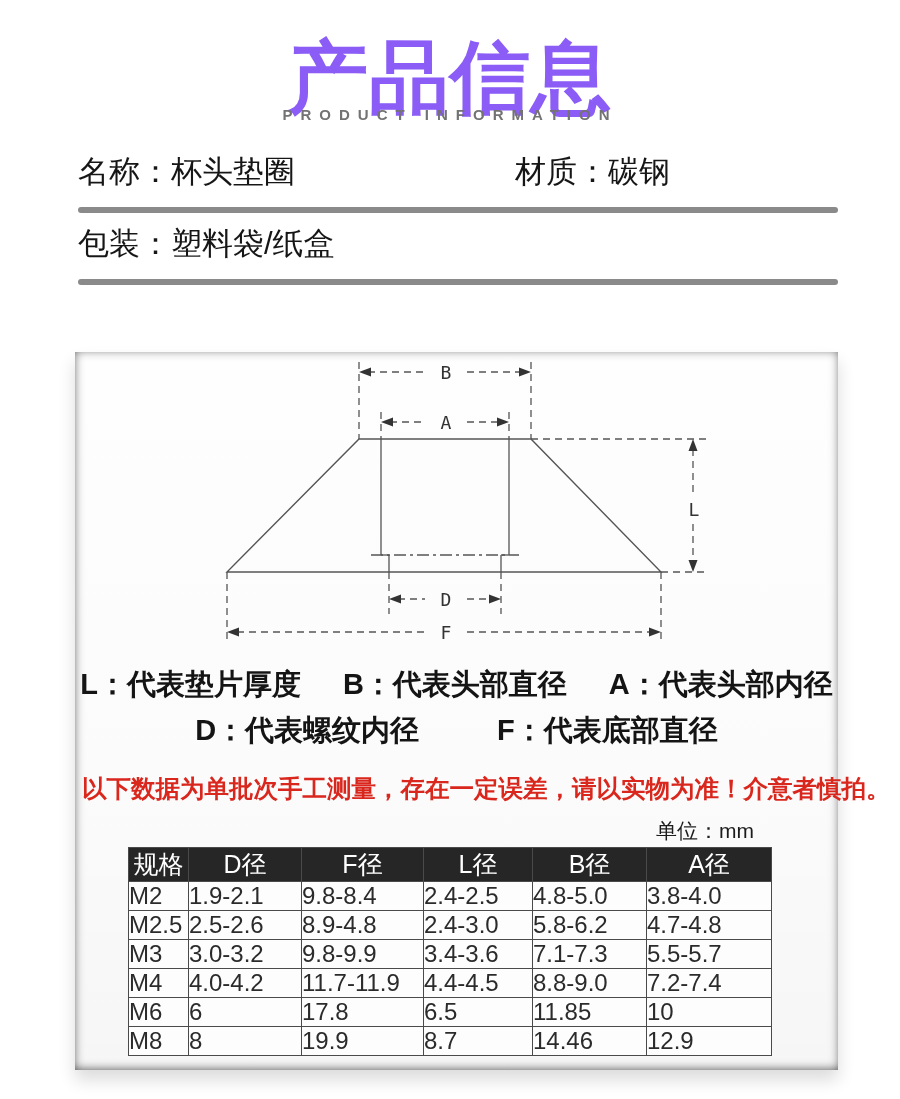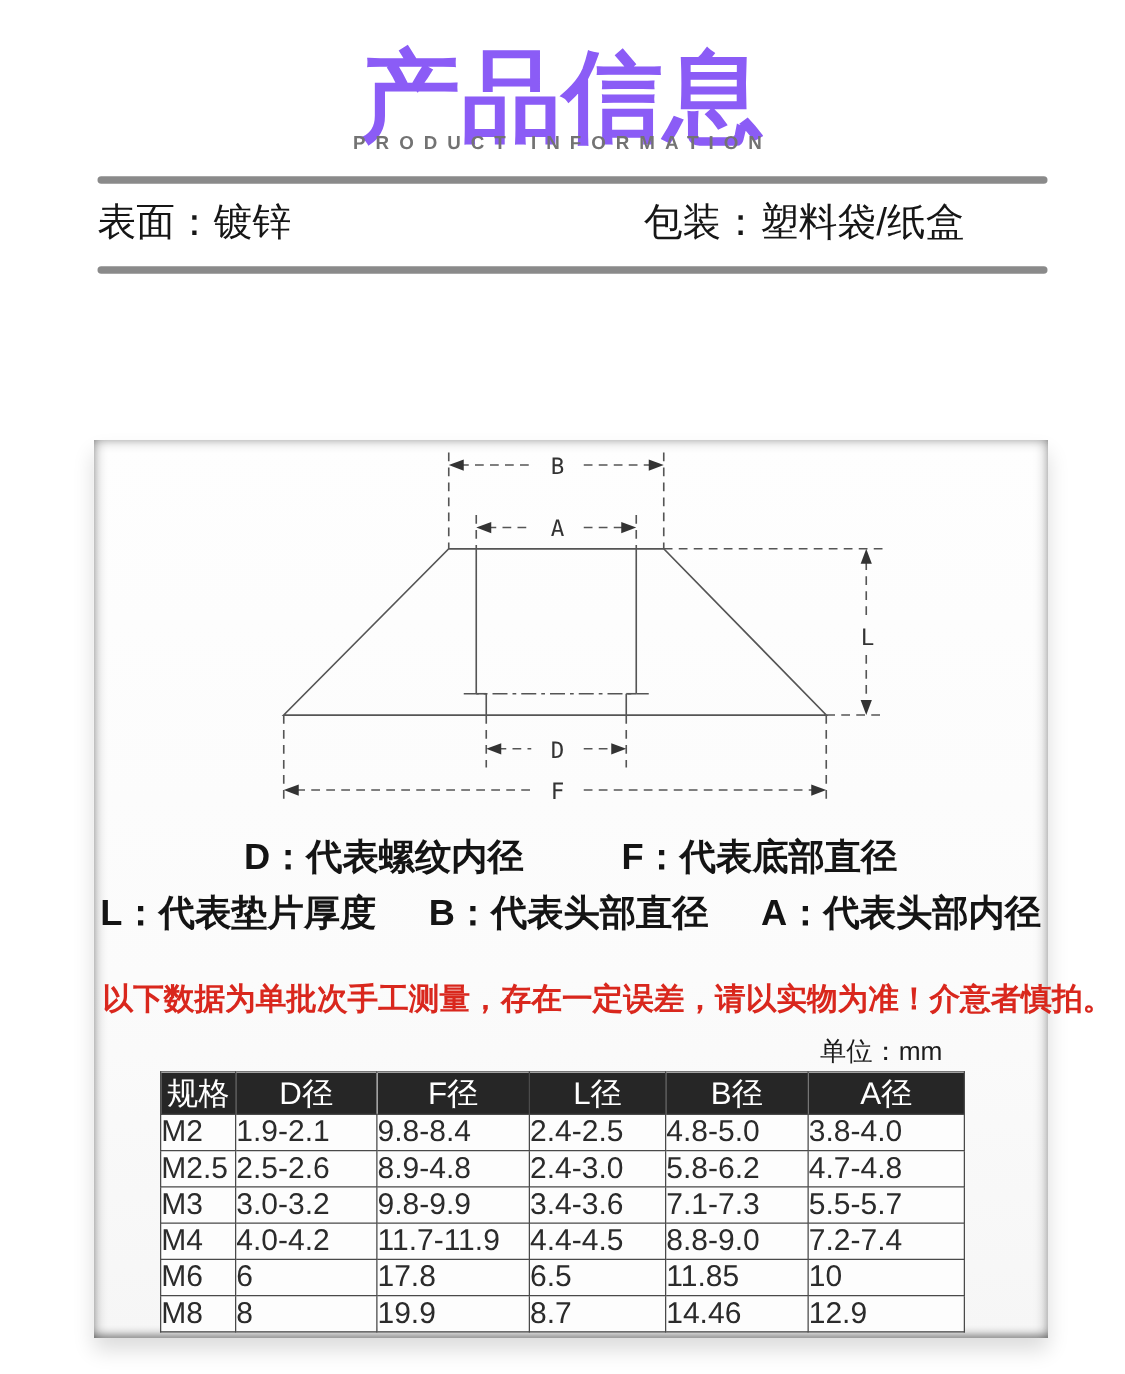--- a/index.html
+++ b/index.html
@@ -42,21 +42,21 @@
   .dim-label{
     font-family:"DejaVu Sans Mono","Liberation Mono",monospace;
     font-size:18px; fill:#333; text-anchor:middle;
   }
   
   .legend-row{ display:flex; justify-content:center; font-weight:700; color:#141414; }
   .legend-row1{ gap:78px; font-size:29px; margin-top:6px; }
   .legend-row2{ gap:42px; font-size:29px; margin-top:5px; }
   
   .warning{
-    margin:31px 0 0 7px; font-size:24.5px; font-weight:700; color:#d9271d;
+    margin:21px 0 0 7px; font-size:24.5px; font-weight:700; color:#d9271d;
     white-space:nowrap;
   }
   
   .unit-note{ margin:12px 84px 2px 0; text-align:right; font-size:21px; color:#1c1c1c; }
   table.spec{ border-collapse:collapse; margin-left:53px; table-layout:fixed; }
   table.spec th, table.spec td{
     border:1px solid #4a4a4a; padding:0;
     white-space:nowrap; overflow:hidden;
   }
   table.spec th{
@@ -69,23 +69,26 @@
 </style>
 </head>
 <body>
 
 <div class="hero">
   <div class="hero-title">产品信息</div>
   <div class="hero-sub">PRODUCT INFORMATION</div>
 </div>
 
 <div class="info">
+  <div class="info-row">
+    <div class="info-cell left">名称：杯头垫圈</div>
+    <div class="info-cell">材质：碳钢</div>
+  </div>
   <div class="divider"></div>
   <div class="info-row">
-    <div class="info-cell left">表面：镀锌</div>
     <div class="info-cell">包装：塑料袋/纸盒</div>
   </div>
   <div class="divider"></div>
 </div>
 
 <div class="panel">
 
   <svg class="diagram-svg" viewBox="0 0 763 308">
 
     <polygon points="284,87 456,87 586,220 152,220" fill="none" stroke="#555" stroke-width="1.4"></polygon>
@@ -132,28 +135,28 @@
 
     <line class="dline dashed" x1="152" y1="220" x2="152" y2="290"></line>
     <line class="dline dashed" x1="586" y1="220" x2="586" y2="290"></line>
     <line class="dline dashed" x1="162" y1="280" x2="350" y2="280"></line>
     <line class="dline dashed" x1="392" y1="280" x2="576" y2="280"></line>
     <path class="arrow" d="M152 280 l12 -4.5 v9 z"></path>
     <path class="arrow" d="M586 280 l-12 -4.5 v9 z"></path>
     <text class="dim-label" x="371" y="287">F</text>
   </svg>
 
-  <div class="legend-row legend-row1">
-    <span>D：代表螺纹内径</span>
-    <span>F：代表底部直径</span>
-  </div>
   <div class="legend-row legend-row2">
     <span>L：代表垫片厚度</span>
     <span>B：代表头部直径</span>
     <span>A：代表头部内径</span>
+  </div>
+  <div class="legend-row legend-row1">
+    <span>D：代表螺纹内径</span>
+    <span>F：代表底部直径</span>
   </div>
 
   <div class="warning">以下数据为单批次手工测量，存在一定误差，请以实物为准！介意者慎拍。</div>
 
   <div class="unit-note">单位：mm</div>
 
   <table class="spec">
     <colgroup>
       <col class="c0">
         <col class="c1">

